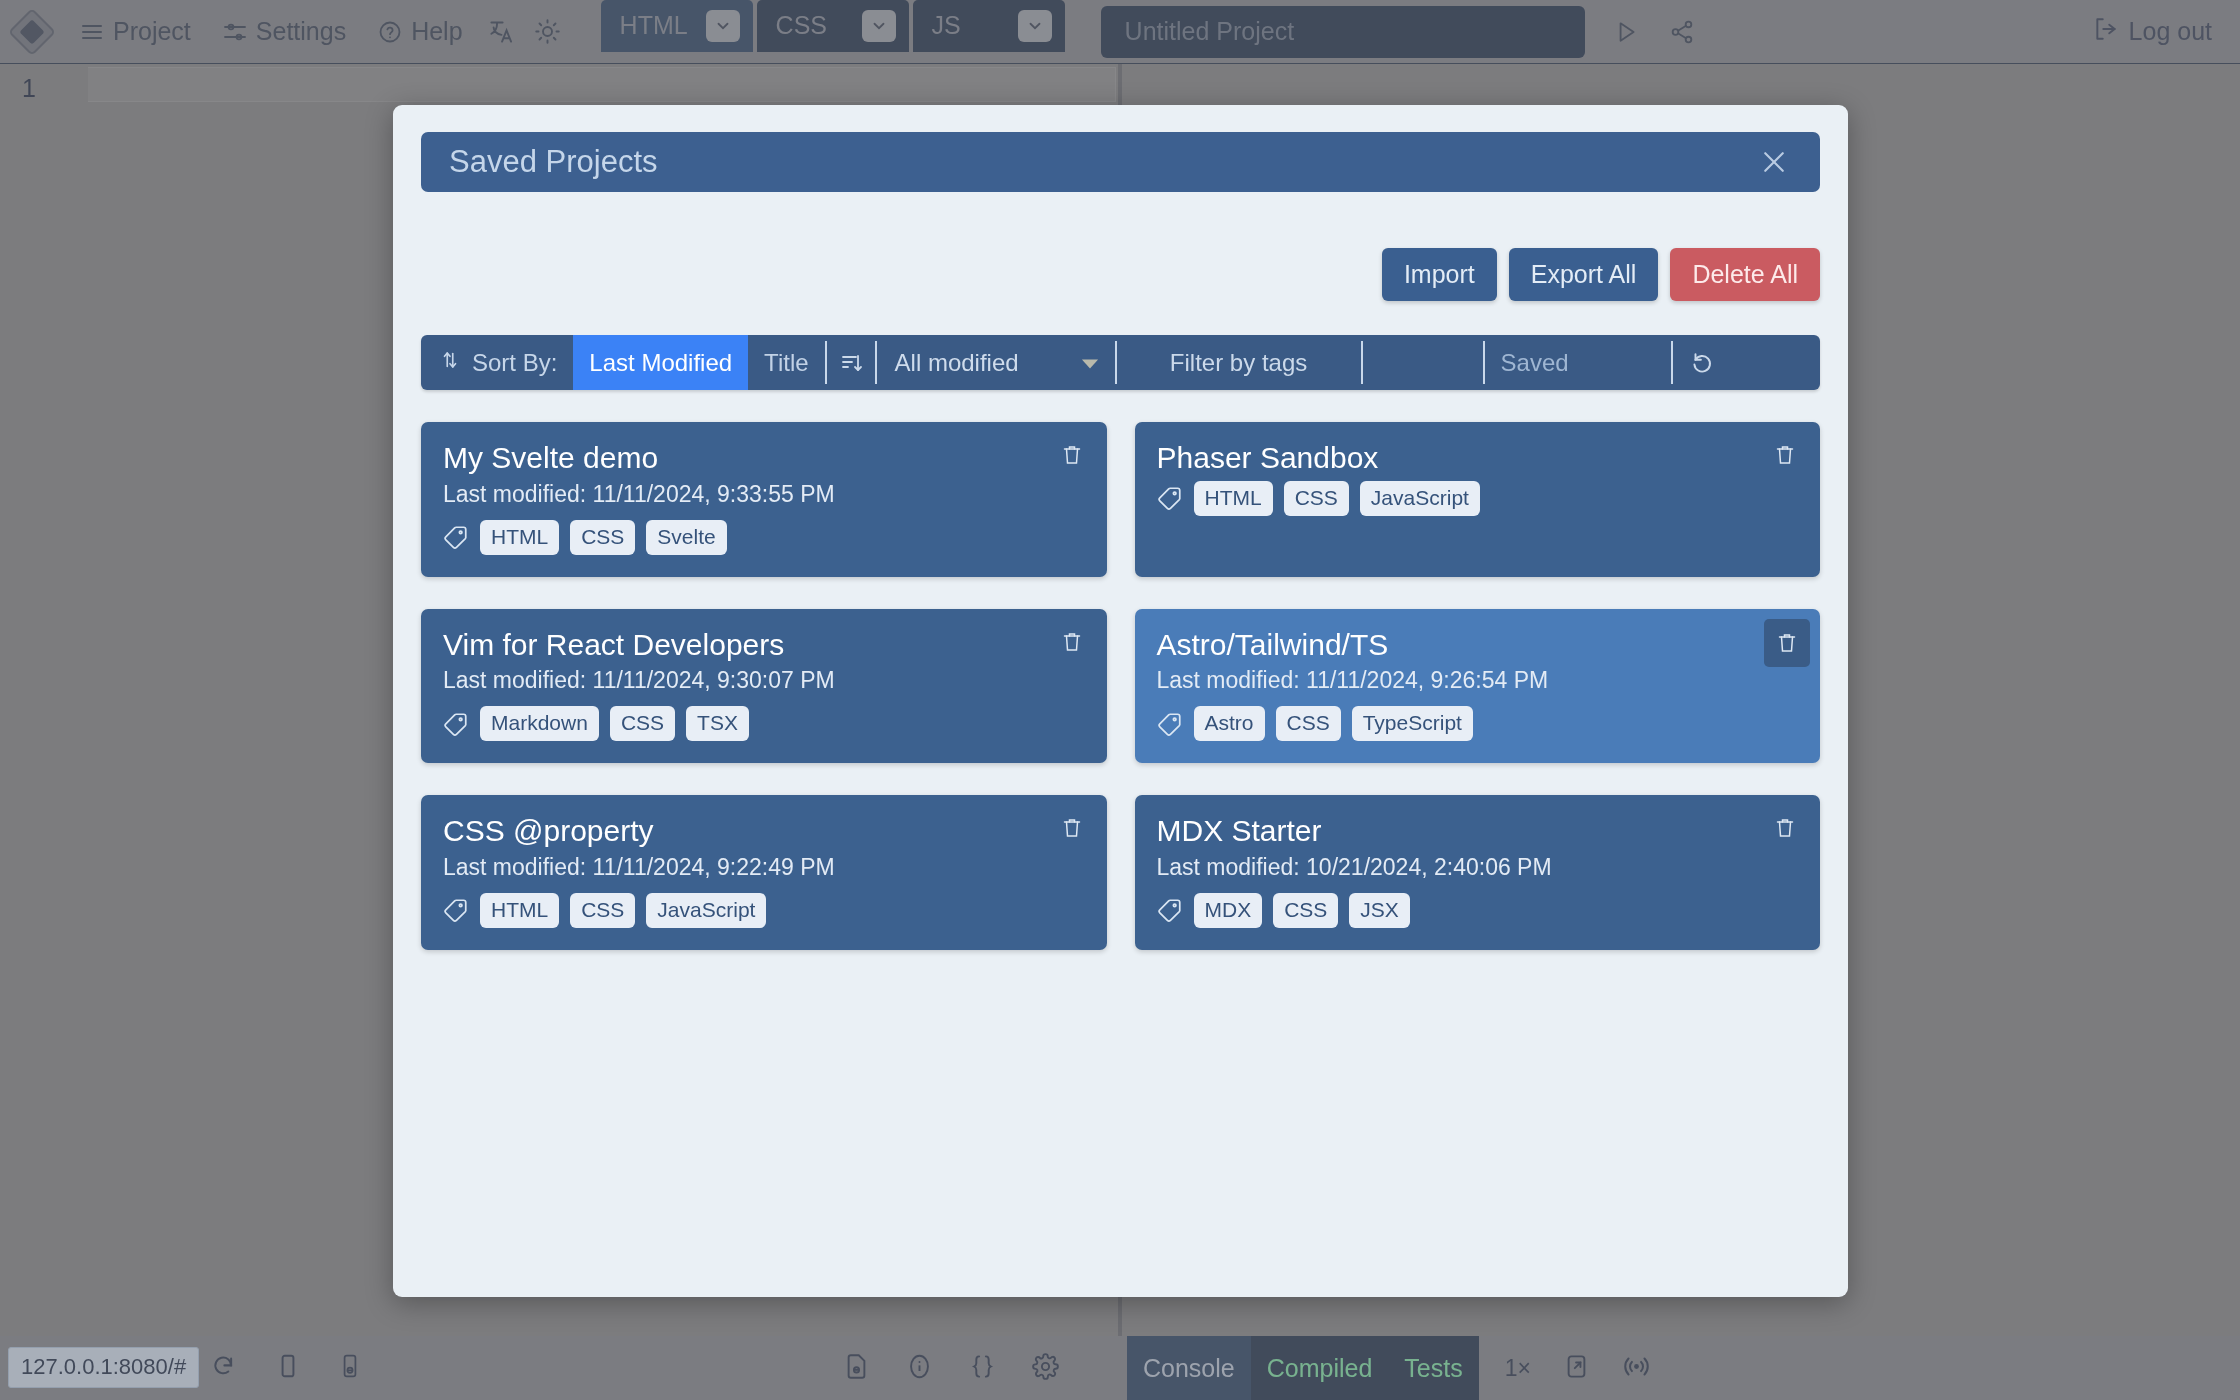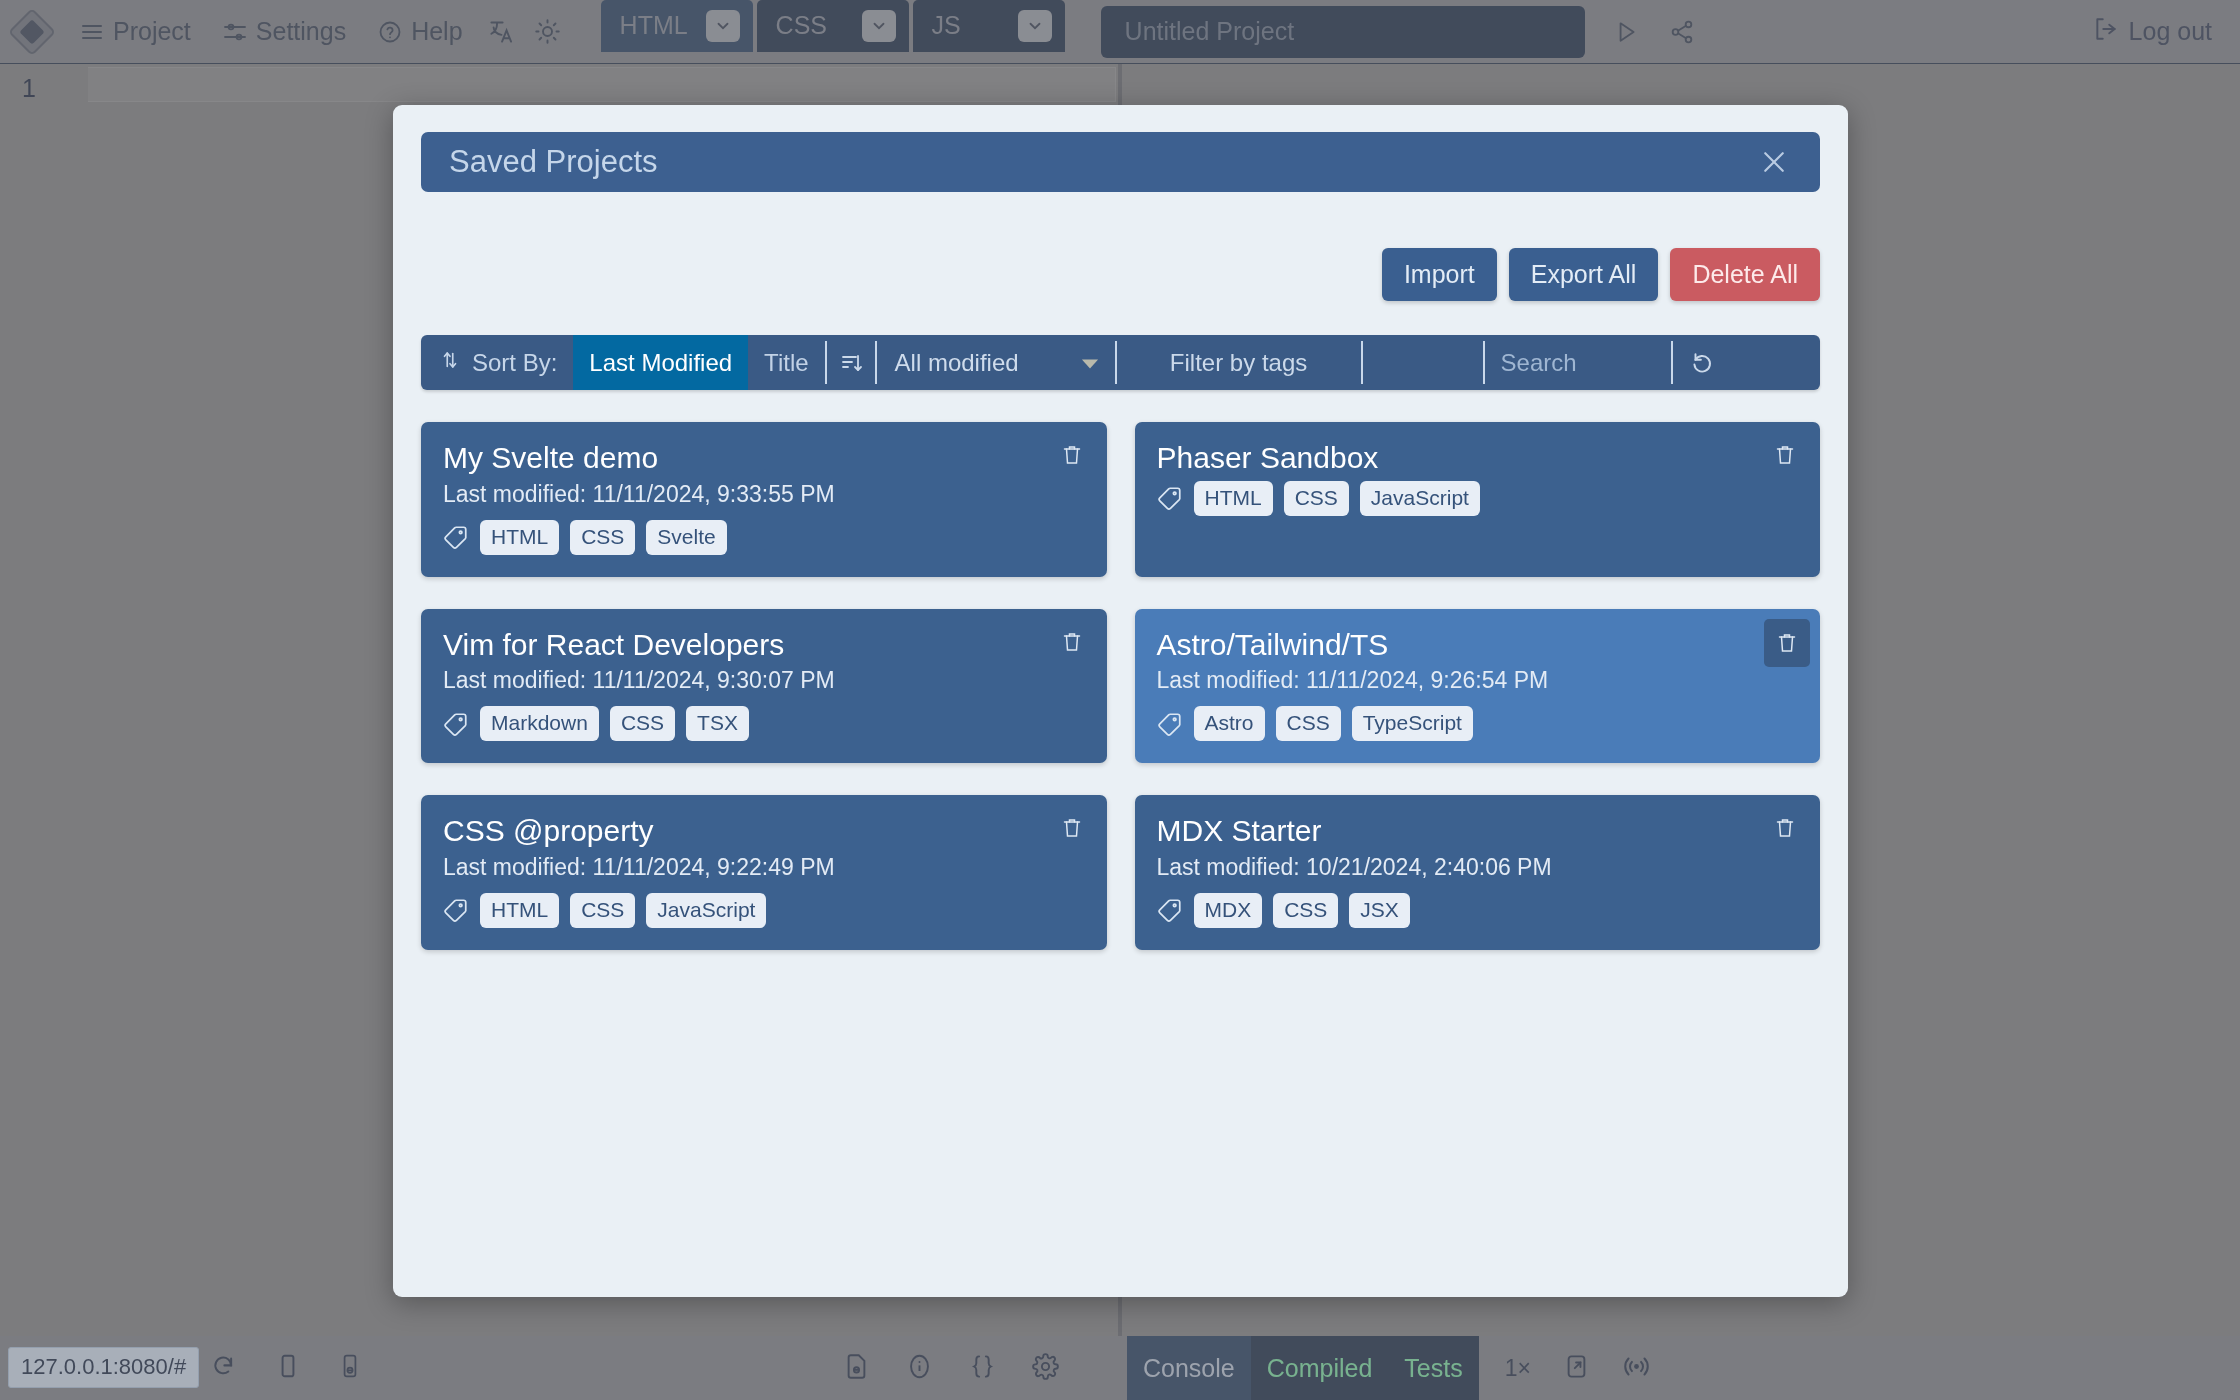--- a/index.html
+++ b/index.html
@@ -231,21 +231,21 @@
     background: #3a5a85;
     border-radius: 6px;
     display: flex; align-items: stretch;
     overflow: hidden;
     font-size: 24px;
     box-shadow: 0 2px 3px rgba(0,0,0,0.15);
   }
   .fb-seg { display: flex; align-items: center; padding: 0 14px; color: #c6d6e9; }
   .fb-sortlabel { gap: 11px; padding-left: 18px; padding-right: 16px; }
   .fb-opt { padding: 0 16px; cursor: pointer; color: #c2d2e6; display:flex; align-items:center; }
-  .fb-opt.selected { background: #0369a1; color: #ffffff; text-align: center; }
+  .fb-opt.selected { background: #3b82f6; color: #ffffff; text-align: center; }
   .fb-div { width: 2px; background: #c9d8ea; margin: 6px 0; }
   .fb-iconbtn { display:flex; align-items:center; justify-content:center; width: 48px; cursor: pointer; color:#ccdaea; }
   .fb-select {
     display: flex; align-items: center; justify-content: space-between;
     width: 238px; padding: 0 16px 0 18px;
     color: #cfdcec; cursor: pointer;
   }
   .fb-tags { display:flex; align-items:center; justify-content:center; width: 244px; color:#cbd9ea; cursor:pointer; }
   .fb-tagsbox { width: 120px; cursor: text; }
   .fb-search { display:flex; align-items:center; width: 186px; padding: 0 16px; color:#9fb6d2; cursor: text; }
@@ -557,21 +557,21 @@
               <polygon points="1,2 19,2 10,12"></polygon>
             </svg>
         </span>
       </div>
       <div class="fb-div"></div>
       <div class="fb-tags">Filter by tags</div>
       <div class="fb-div"></div>
       <div class="fb-seg fb-tagsbox"></div>
       <div class="fb-div"></div>
       <div class="fb-search">
-        <span>Search</span>
+        <span>Saved</span>
       </div>
       <div class="fb-div"></div>
       <div class="fb-refresh">
         <svg width="26" height="26" viewBox="0 0 24 24" fill="none" stroke="currentColor" stroke-width="1.8" stroke-linecap="round">
             <path d="M6 4v5h5"></path>
             <path d="M6 9a7.2 7.2 0 1 1-1 4.4"></path>
           </svg>
       </div>
     </div>
 

